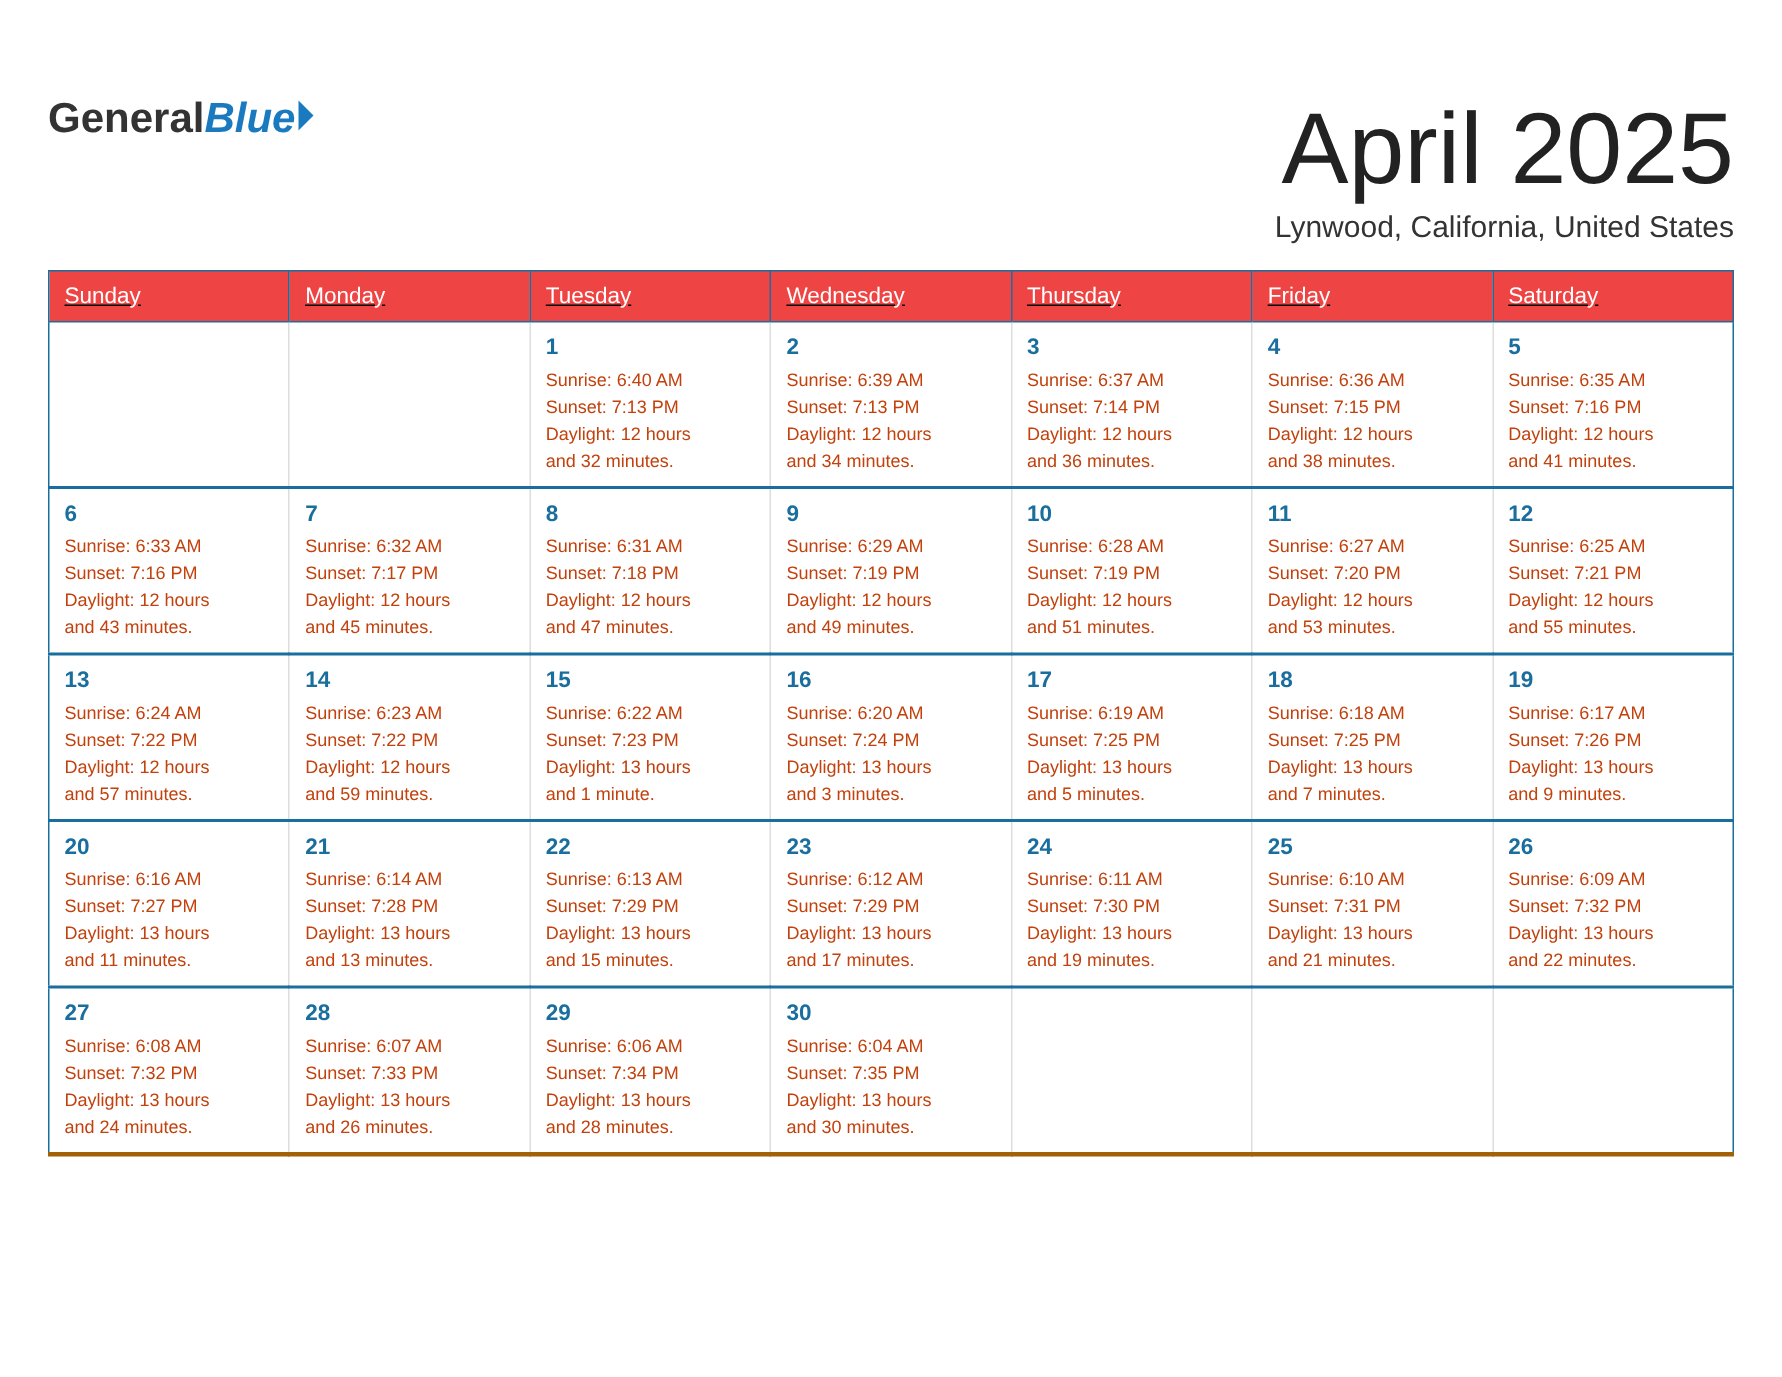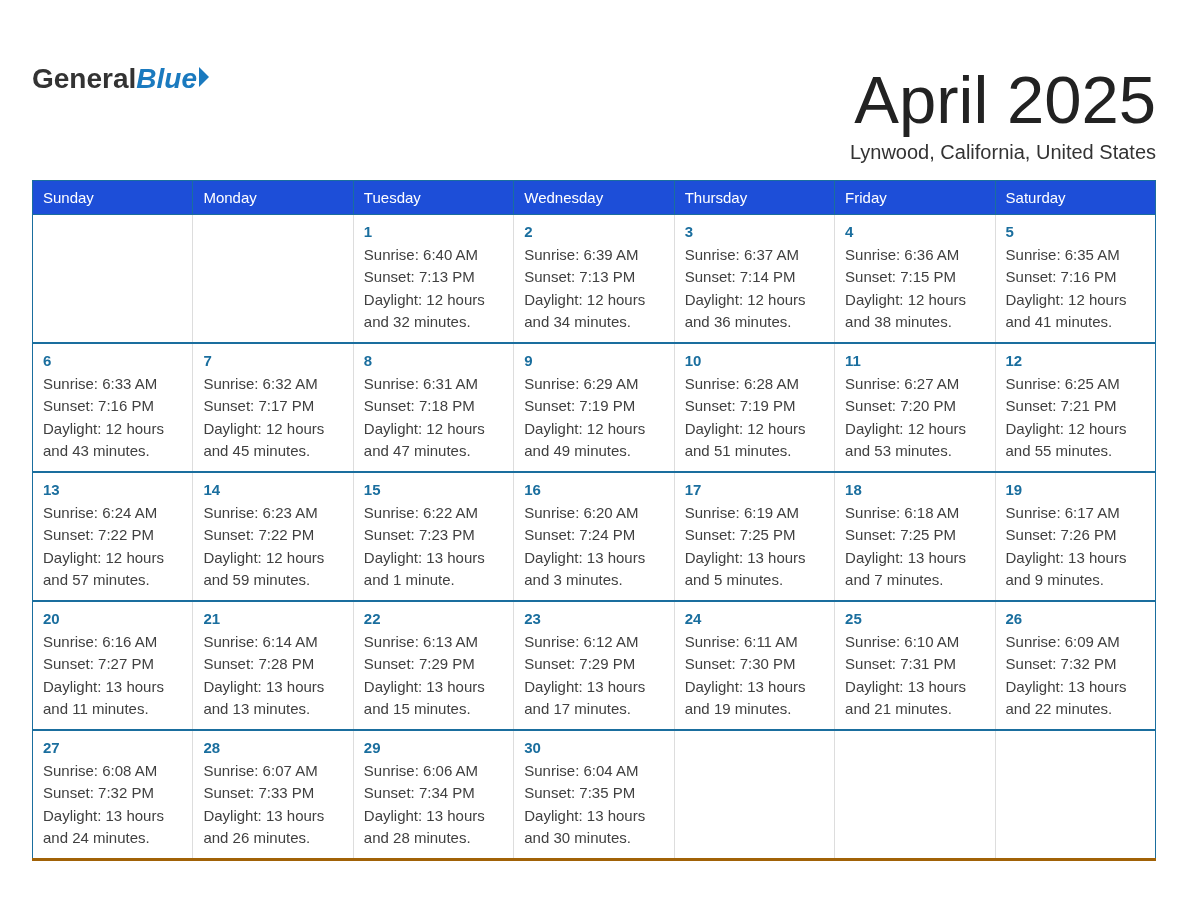--- a/index.html
+++ b/index.html
@@ -64,21 +64,22 @@
       font-size: 20px;
       color: #333;
       margin-top: 4px;
     }
     .calendar {
       width: 100%;
       border-collapse: collapse;
       margin-top: 8px;
     }
     .calendar thead tr {
-      background-color: #1d4ed8;
+      background-color: #ef4444;
+      text-decoration: underline;
     }
     .calendar thead th {
       color: #fff;
       font-size: 15px;
       font-weight: normal;
       padding: 8px 10px;
       text-align: left;
       border: 1px solid #1a6e9e;
     }
     .calendar tbody tr {
@@ -95,22 +96,22 @@
       min-height: 90px;
     }
     .day-number {
       font-size: 15px;
       font-weight: bold;
       color: #1a6e9e;
       display: block;
       margin-bottom: 4px;
     }
     .day-info {
-      font-size: 15px;
-      color: #404040;
+      font-size: 12px;
+      color: #c2410c;
       line-height: 1.5;
     }
     .empty-cell {
       background: #fff;
     }
     .calendar tbody td:first-child {
       border-left: 1px solid #1a6e9e;
     }
     .calendar tbody td:last-child {
       border-right: 1px solid #1a6e9e;

